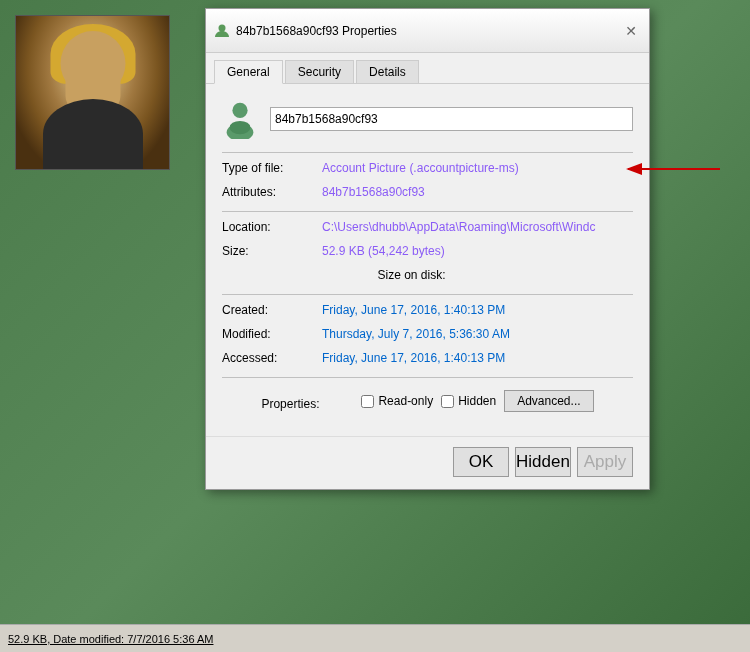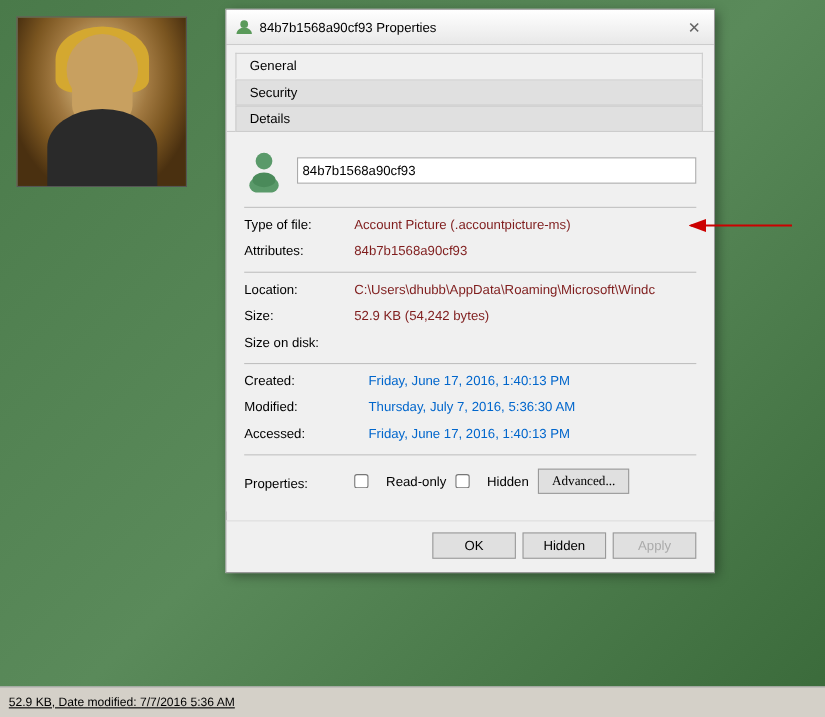--- a/index.html
+++ b/index.html
@@ -116,21 +116,21 @@
     }
 
     
     .title-bar {
       background: linear-gradient(180deg, #ffffff 0%, #e8e8e8 100%);
       border-bottom: 1px solid #ccc;
       padding: 6px 8px;
       display: flex;
       align-items: center;
       justify-content: space-between;
-      height: 32px;
+      height: 44px;
     }
     .title-bar-left {
       display: flex;
       align-items: center;
       gap: 6px;
     }
     .title-icon {
       width: 16px;
       height: 16px;
       color: #5a8a5a;
@@ -153,21 +153,20 @@
       justify-content: center;
       padding: 0;
     }
 
     
     .tabs {
       display: flex;
       padding: 6px 8px 0 8px;
       background: #f0f0f0;
       border-bottom: 1px solid #ccc;
-      flex-direction: column;
     }
     .tab {
       padding: 4px 12px;
       font-size: 12px;
       cursor: pointer;
       border: 1px solid #ccc;
       background: #e0e0e0;
       color: #000;
       margin-right: 2px;
       position: relative;
@@ -222,82 +221,82 @@
       background: #c0c0c0;
       margin: 8px 0;
     }
 
     
     .prop-row {
       display: flex;
       align-items: baseline;
       margin-bottom: 6px;
       min-height: 18px;
+      justify-content: center;
     }
     .prop-label {
       width: 100px;
       color: #000;
       font-size: 12px;
       flex-shrink: 0;
     }
     .prop-value {
-      color: #7f1d1d;
+      color: #8b5cf6;
       font-size: 12px;
       flex: 1;
     }
     .prop-value.blue {
       color: #0066cc;
-      margin-left: 13px;
     }
 
     
     .attributes-row {
       display: flex;
       align-items: center;
       gap: 8px;
       margin-top: 4px;
     }
     .checkbox-item {
       display: flex;
       align-items: center;
-      gap: 16px;
+      gap: 4px;
     }
     .checkbox-input {
       width: 13px;
       height: 13px;
       cursor: pointer;
     }
     .checkbox-label {
       font-size: 12px;
       cursor: pointer;
     }
     .advanced-btn {
       margin-left: auto;
       padding: 3px 12px;
       font-size: 12px;
       background: #e0e0e0;
       border: 1px solid #999;
       cursor: pointer;
-      font-family: Liberation Serif, serif;
+      font-family: Liberation Sans, sans-serif;
     }
 
     
     .dialog-footer {
       display: flex;
       justify-content: flex-end;
       gap: 6px;
       padding: 10px 16px 12px 16px;
       background: #f0f0f0;
       border-top: 1px solid #ddd;
       margin-top: 8px;
     }
     .footer-btn {
       padding: 4px 0;
-      width: 76px;
-      font-size: 12px;
+      width: 56px;
+      font-size: 17px;
       background: #e0e0e0;
       border: 1px solid #999;
       cursor: pointer;
       font-family: inherit;
       text-align: center;
     }
     .footer-btn.disabled {
       color: #aaa;
       cursor: default;
     }

